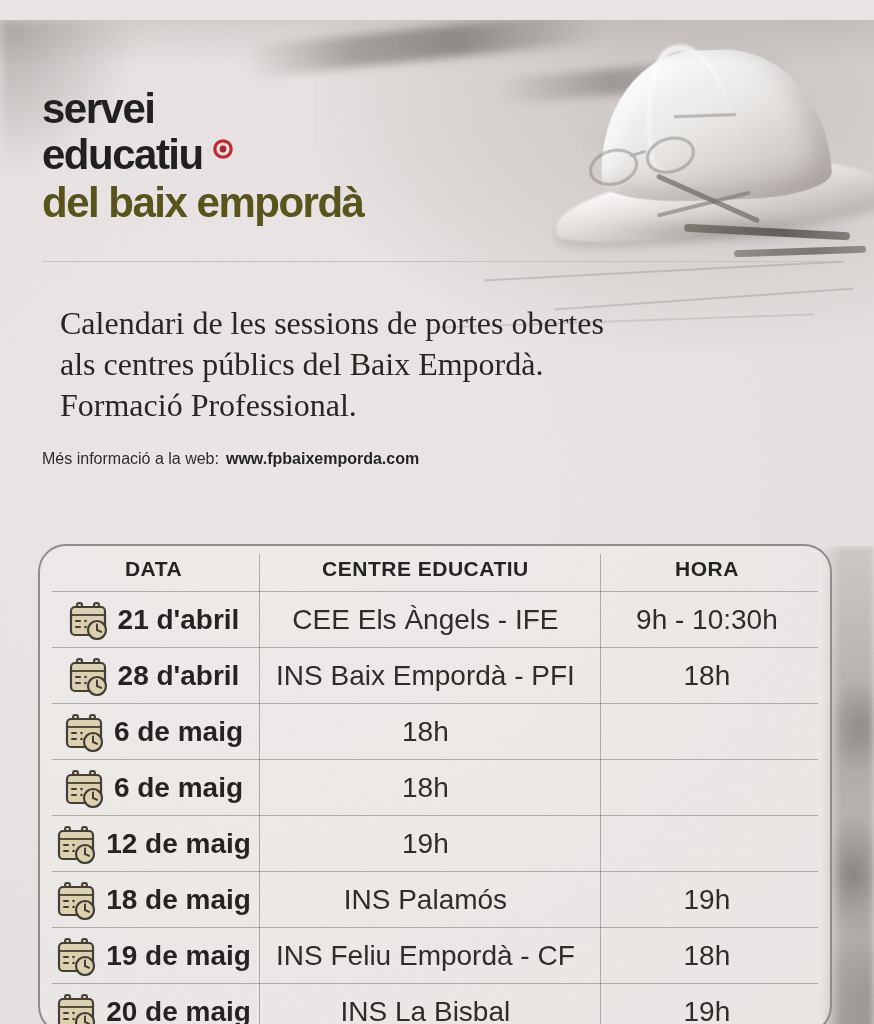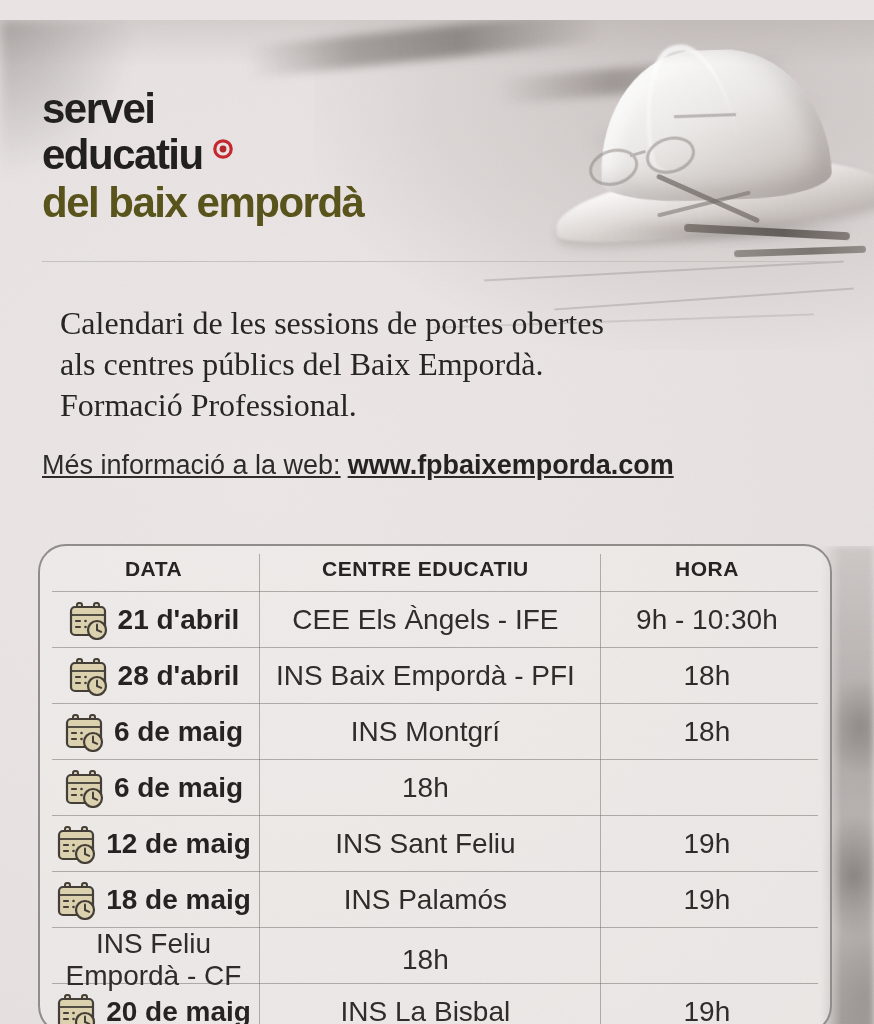--- a/index.html
+++ b/index.html
@@ -81,21 +81,21 @@
   .logo{position:absolute;left:42px;top:66px;line-height:46px;}
   .logo-line{font-size:42px;font-weight:700;letter-spacing:-1.5px;color:#1d1c1a;white-space:nowrap;}
   .logo-line.olive{color:#565117;margin-top:2px;}
   .bullseye{display:inline-block;vertical-align:8px;margin-left:8px;}
 
   .divider{position:absolute;left:42px;top:241px;width:790px;height:1px;background:#c6c2bf;}
 
   
   .title{position:absolute;left:60px;top:283px;font-family:Liberation Serif, serif;
       font-size:32px;line-height:41px;color:#24221f;letter-spacing:0;}
-  .info{position:absolute;left:42px;top:430px;font-size:27px;color:#2a2826;margin:0;text-decoration:underline;}
+  .info{position:absolute;left:42px;top:430px;font-size:16px;color:#2a2826;margin:0;}
   .info .url{font-weight:700;color:#1f1e1c;margin-left:7px;}
 
   
   .sched{position:absolute;left:38px;top:524px;width:794px;height:490px;box-sizing:border-box;
       border:2px solid #8f8b88;border-radius:28px;background:rgba(246,243,241,.4);}
   .t-row{display:grid;grid-template-columns:26.5% 44.5% 29%;height:55px;margin:0 12px;align-items:center;}
   .t-row.t-head{height:45px;}
   .t-row + .t-row{border-top:1px solid rgba(110,105,100,.5);}
   .th{font-size:21px;font-weight:700;letter-spacing:.5px;color:#21201e;text-align:center;}
   .td{font-size:28px;color:#2b2926;text-align:center;}
@@ -206,57 +206,61 @@
       <div class="td">18h</div>
     </div>
 
     <div class="t-row">
       <div class="td date">
           <svg class="cal" width="40" height="40" viewBox="0 0 40 40">
             <use href="#calglyph"></use>
           </svg>
           <span>6 de maig</span>
         </div>
-      <div class="td">INS Montgrí</div>
       <div class="td">18h</div>
     </div>
 
     <div class="t-row">
       <div class="td date">
           <svg class="cal" width="40" height="40" viewBox="0 0 40 40">
             <use href="#calglyph"></use>
           </svg>
           <span>6 de maig</span>
         </div>
       <div class="td">18h</div>
     </div>
 
     <div class="t-row">
       <div class="td date">
           <svg class="cal" width="40" height="40" viewBox="0 0 40 40">
             <use href="#calglyph"></use>
           </svg>
           <span>12 de maig</span>
         </div>
-      <div class="td">INS Sant Feliu</div>
       <div class="td">19h</div>
     </div>
 
     <div class="t-row">
       <div class="td date">
           <svg class="cal" width="40" height="40" viewBox="0 0 40 40">
             <use href="#calglyph"></use>
           </svg>
           <span>18 de maig</span>
         </div>
       <div class="td">INS Palamós</div>
       <div class="td">19h</div>
     </div>
 
     <div class="t-row">
+      <div class="td date">
+          <svg class="cal" width="40" height="40" viewBox="0 0 40 40">
+            <use href="#calglyph"></use>
+          </svg>
+          <span>19 de maig</span>
+        </div>
       <div class="td">INS Feliu Empordà - CF</div>
       <div class="td">18h</div>
     </div>
 
     <div class="t-row">
       <div class="td date">
           <svg class="cal" width="40" height="40" viewBox="0 0 40 40">
             <use href="#calglyph"></use>
           </svg>
           <span>20 de maig</span>

